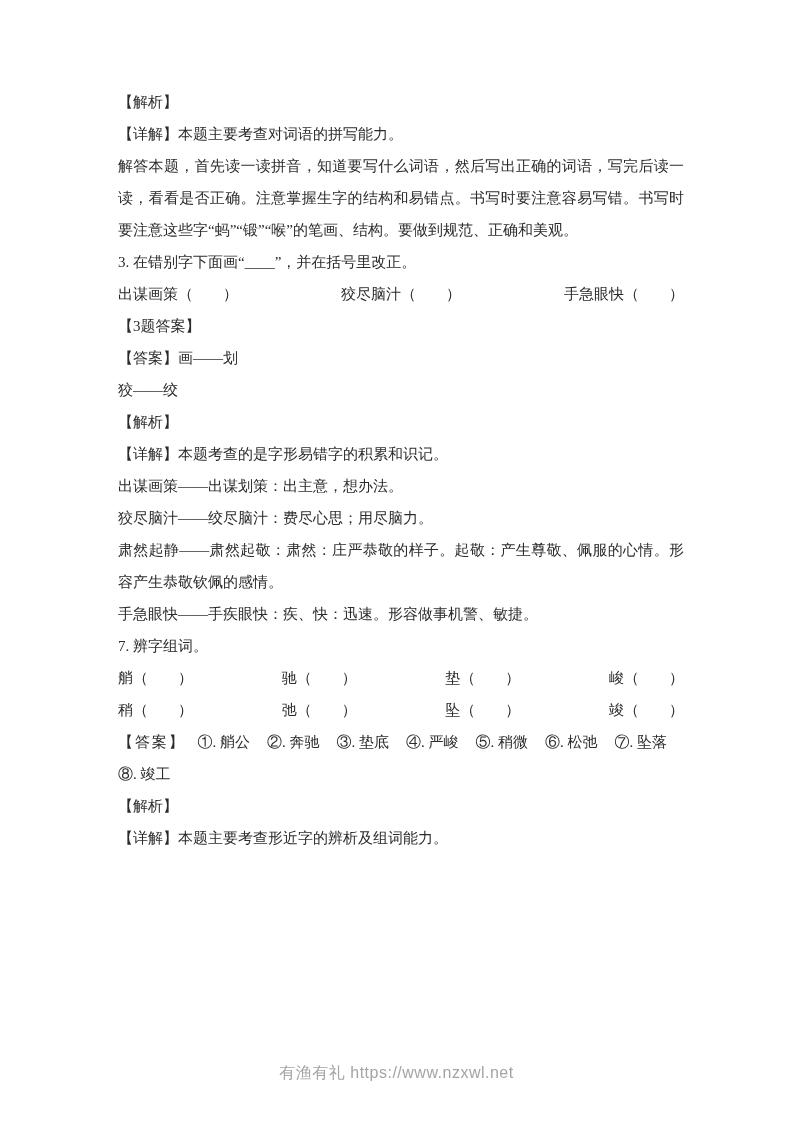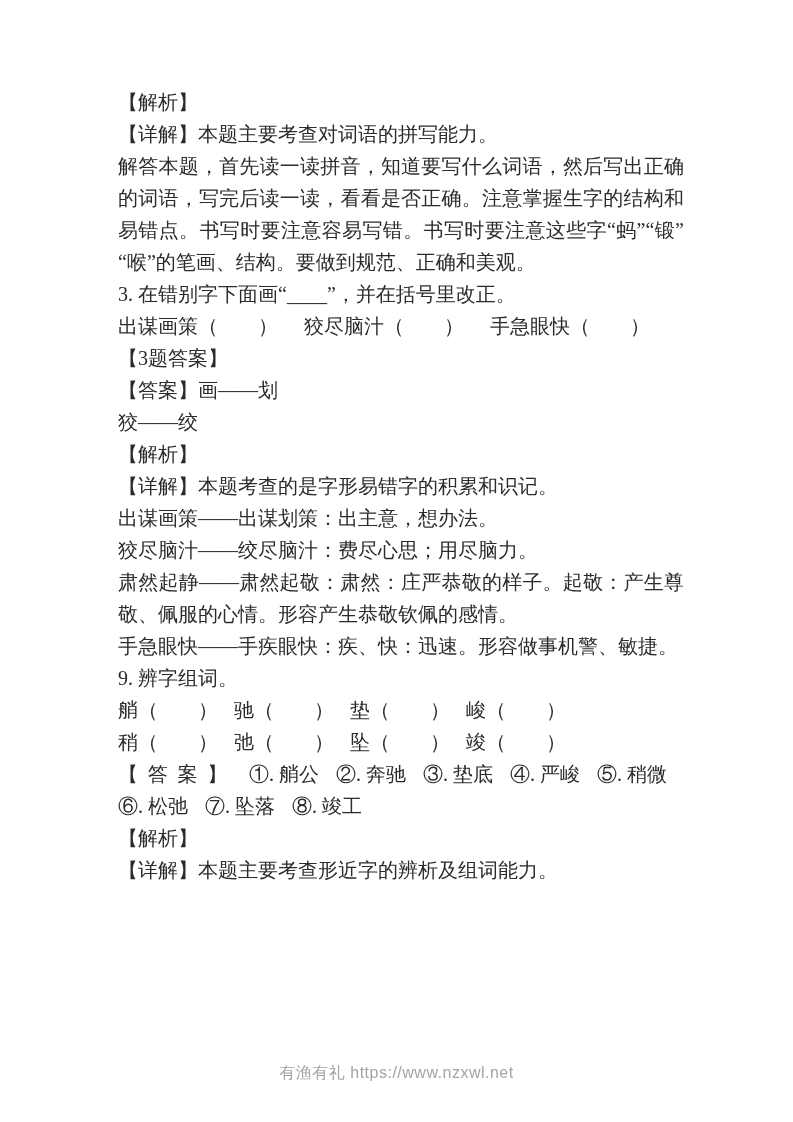--- a/index.html
+++ b/index.html
@@ -13,30 +13,31 @@
     position: relative;
     overflow: hidden;
     font-family: "Liberation Serif", "DejaVu Serif", serif;
     color: #2b2b2b;
   }
   .doc {
     position: absolute;
     left: 118px;
     top: 86px;
     width: 566px;
-    font-size: 20px;
+    font-size: 15px;
     line-height: 32px;
     text-align: justify;
   }
   .line {
     margin: 0;
   }
   .row {
     display: flex;
     flex-wrap: nowrap;
+    justify-content: space-between;
   }
   .row-q3 { gap: 26px; }
   .row-chars { gap: 16px; }
   .answer-line .ans-label { margin-right: 12px; }
   .answer-line .ans-item { margin-right: 17px; white-space: nowrap; display: inline-block; }
   .answer-line .ans-item:last-child { margin-right: 0; }
   .footer {
     position: absolute;
     left: 0;
     right: 0;
@@ -66,21 +67,21 @@
   <p class="line">【3题答案】</p>
   <p class="line">【答案】画——划</p>
   <p class="line">狡——绞</p>
   <p class="line">【解析】</p>
   <p class="line">【详解】本题考查的是字形易错字的积累和识记。</p>
   <p class="line">出谋画策——出谋划策：出主意，想办法。</p>
   <p class="line">狡尽脑汁——绞尽脑汁：费尽心思；用尽脑力。</p>
   <p class="line">肃然起静——肃然起敬：肃然：庄严恭敬的样子。起敬：产生尊敬、佩服的心情。形容产生恭敬钦佩的感情。</p>
   <p class="line">手急眼快——手疾眼快：疾、快：迅速。形容做事机警、敏捷。</p>
 
-  <p class="line">9. 辨字组词。</p>
+  <p class="line">7. 辨字组词。</p>
   <div class="row row-chars">
     <span>艄（　　）</span>
     <span>驰（　　）</span>
     <span>垫（　　）</span>
     <span>峻（　　）</span>
   </div>
   <div class="row row-chars">
     <span>稍（　　）</span>
     <span>弛（　　）</span>
     <span>坠（　　）</span>

